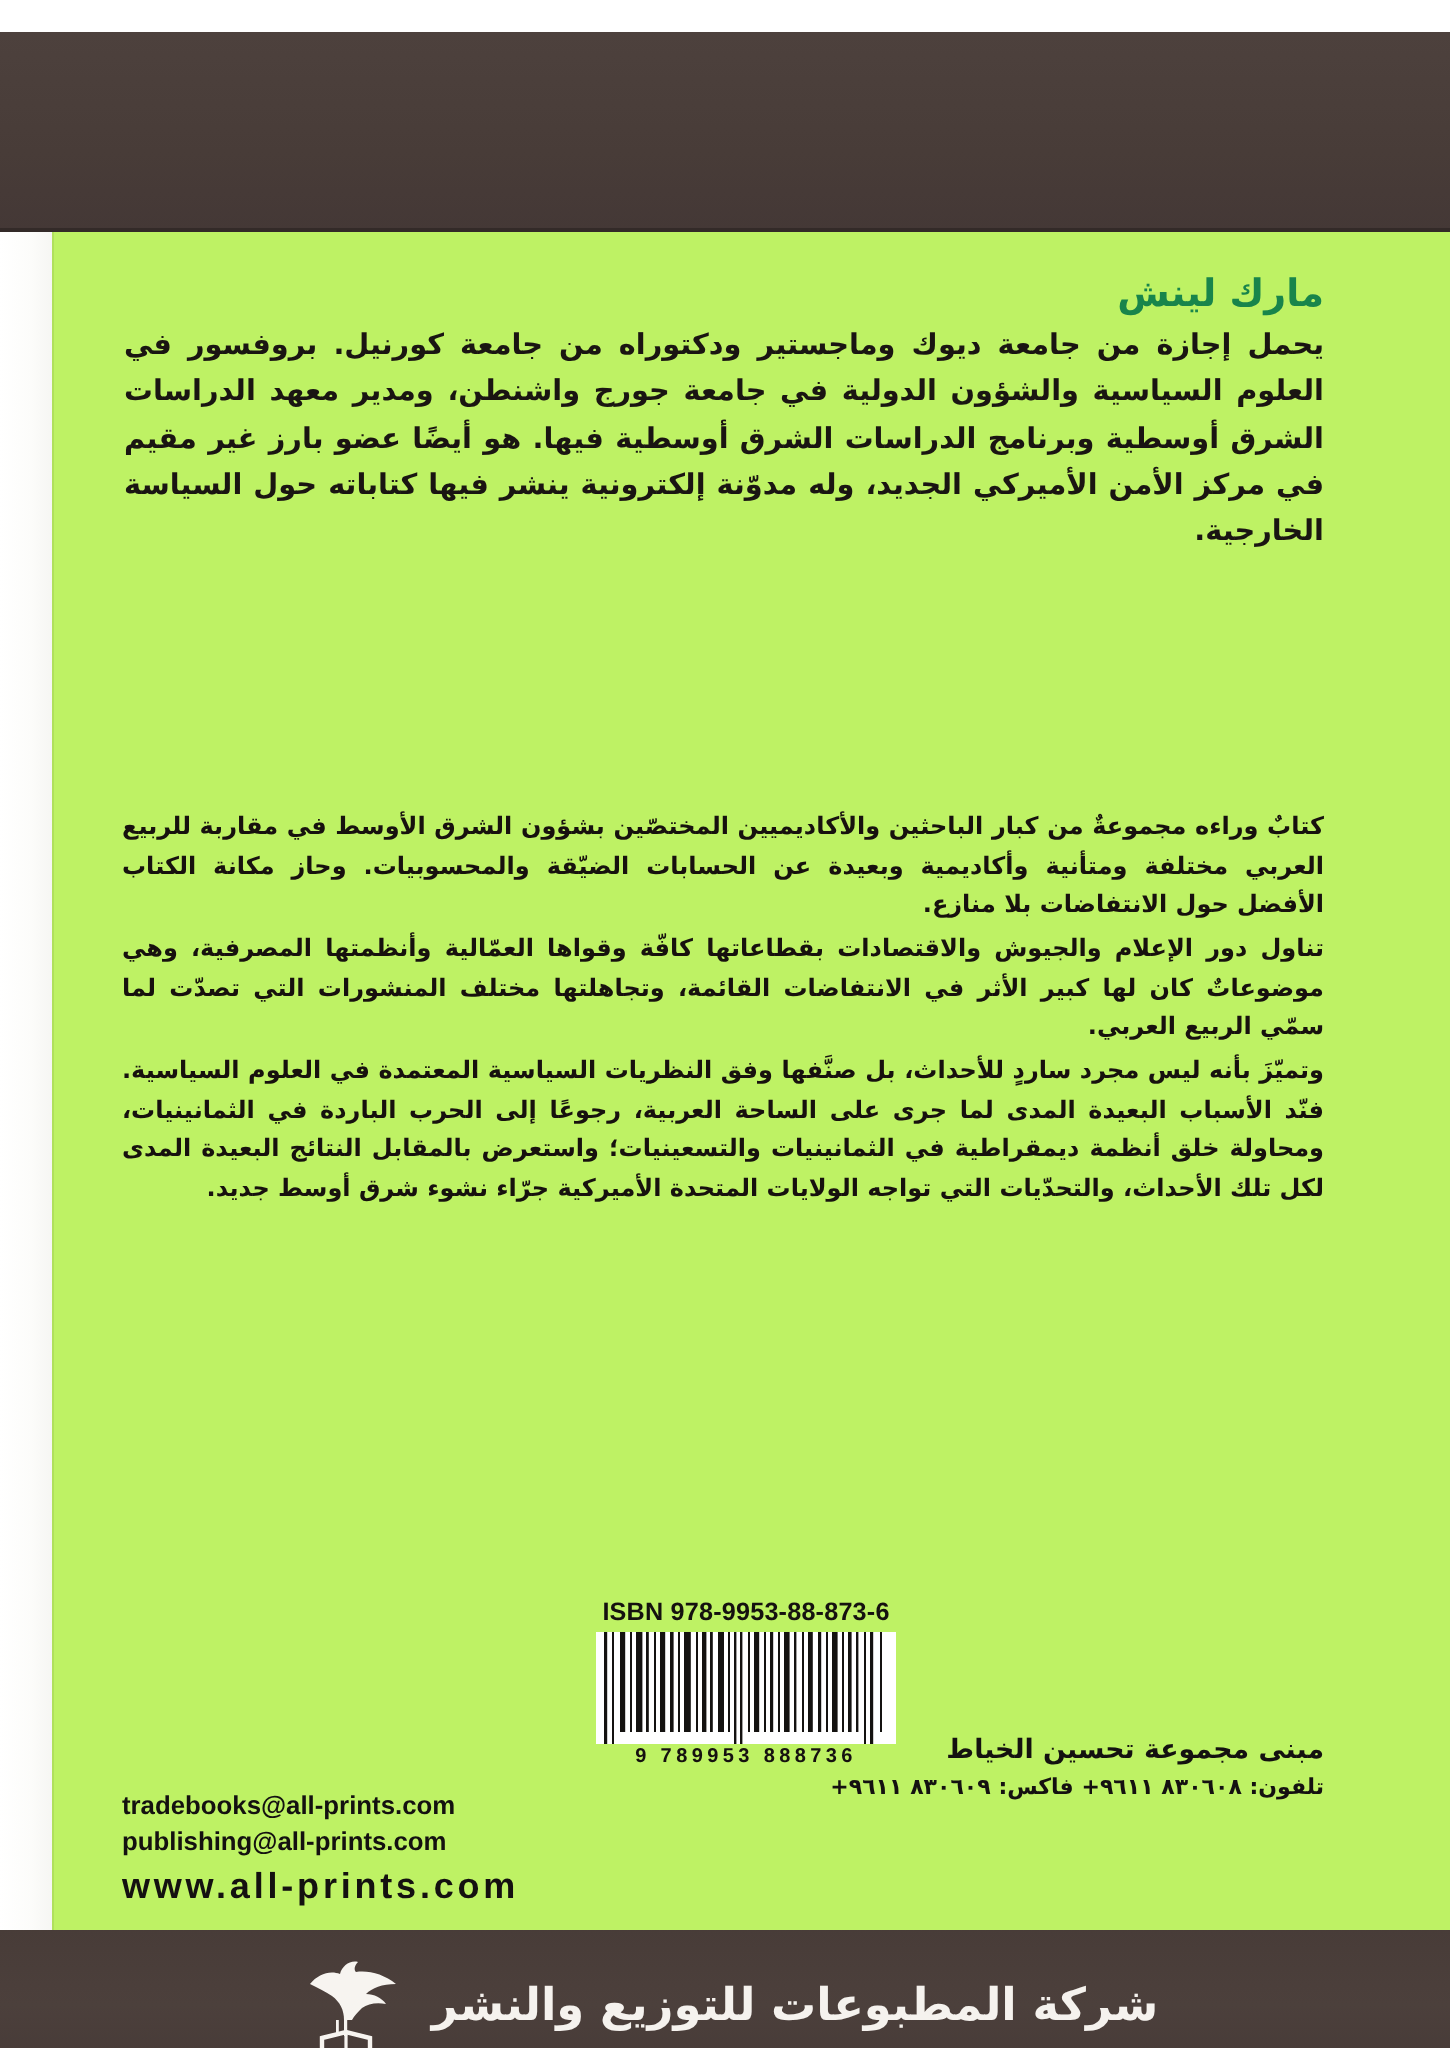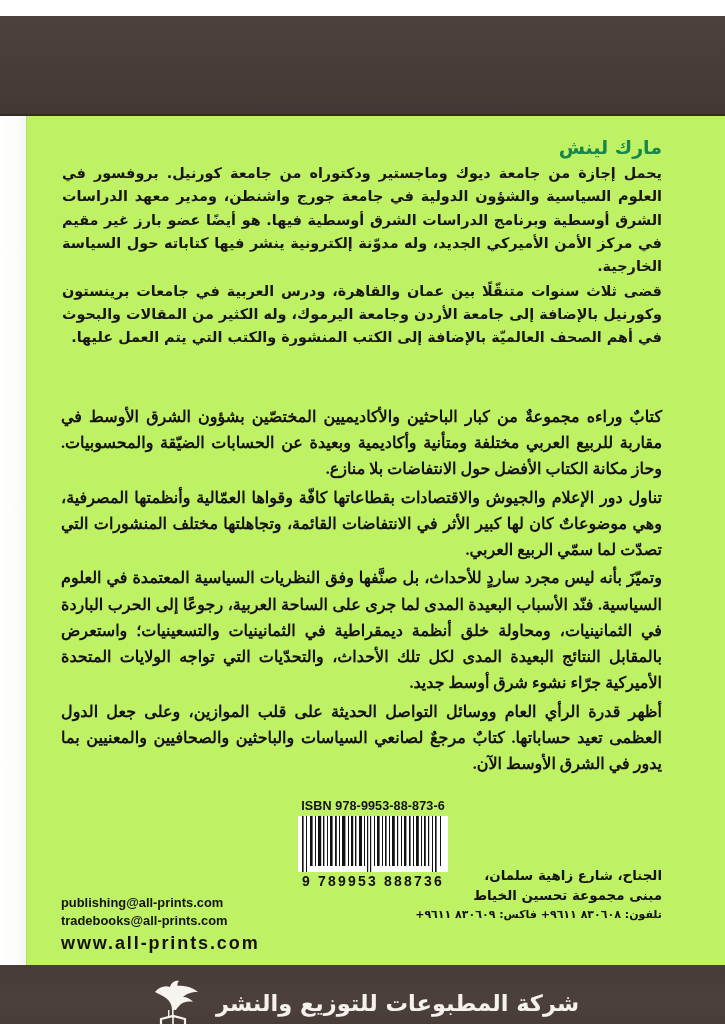--- a/index.html
+++ b/index.html
@@ -126,26 +126,25 @@
     font-weight: 700;
     letter-spacing: 0.2px;
   }
 
   .blurb {
     position: absolute;
     right: 63px;
     top: 288px;
     width: 601px;
     color: #17110e;
-    font-size: 16px;
+    font-size: 12px;
     line-height: 1.64;
     text-align: justify;
     text-align-last: right;
     font-weight: 700;
-    font-family: Liberation Serif, serif;
   }
   .blurb p { margin: 0 0 2px 0; }
 
   .isbn-block {
     position: absolute;
     left: 289px;
     top: 683px;
     width: 168px;
     text-align: center;
   }
@@ -159,21 +158,21 @@
     font-family: "Liberation Sans", sans-serif;
   }
   .barcode {
     width: 150px;
     height: 56px;
     margin: 0 auto;
     display: block;
   }
   .barcode-digits {
     direction: ltr;
-    font-size: 14px;
+    font-size: 10px;
     font-weight: 700;
     color: #15110f;
     font-family: "Liberation Sans", sans-serif;
     letter-spacing: 2.2px;
     margin-top: 1px;
   }
 
   .contact-left {
     position: absolute;
     left: 61px;
@@ -209,29 +208,27 @@
   <div class="scan-edge"></div>
 
   <div class="band-top"></div>
 
   <div class="content">
 
     <div class="author-name">مارك لينش</div>
 
     <div class="bio">
       <p>يحمل إجازة من جامعة ديوك وماجستير ودكتوراه من جامعة كورنيل. بروفسور في العلوم السياسية والشؤون الدولية في جامعة جورج واشنطن، ومدير معهد الدراسات الشرق أوسطية وبرنامج الدراسات الشرق أوسطية فيها. هو أيضًا عضو بارز غير مقيم في مركز الأمن الأميركي الجديد، وله مدوّنة إلكترونية ينشر فيها كتاباته حول السياسة الخارجية.</p>
-      <p>قضى ثلاث سنوات متنقّلًا بين عمان والقاهرة، ودرس العربية في جامعات برينستون وكورنيل بالإضافة إلى جامعة الأردن وجامعة اليرموك، وله الكثير من المقالات والبحوث في أهم الصحف العالميّة بالإضافة إلى الكتب المنشورة والكتب التي يتم العمل عليها.</p>
     </div>
 
 
     <div class="blurb">
       <p>كتابٌ وراءه مجموعةٌ من كبار الباحثين والأكاديميين المختصّين بشؤون الشرق الأوسط في مقاربة للربيع العربي مختلفة ومتأنية وأكاديمية وبعيدة عن الحسابات الضيّقة والمحسوبيات. وحاز مكانة الكتاب الأفضل حول الانتفاضات بلا منازع.</p>
       <p>تناول دور الإعلام والجيوش والاقتصادات بقطاعاتها كافّة وقواها العمّالية وأنظمتها المصرفية، وهي موضوعاتٌ كان لها كبير الأثر في الانتفاضات القائمة، وتجاهلتها مختلف المنشورات التي تصدّت لما سمّي الربيع العربي.</p>
       <p>وتميّزَ بأنه ليس مجرد ساردٍ للأحداث، بل صنَّفها وفق النظريات السياسية المعتمدة في العلوم السياسية. فنّد الأسباب البعيدة المدى لما جرى على الساحة العربية، رجوعًا إلى الحرب الباردة في الثمانينيات، ومحاولة خلق أنظمة ديمقراطية في الثمانينيات والتسعينيات؛ واستعرض بالمقابل النتائج البعيدة المدى لكل تلك الأحداث، والتحدّيات التي تواجه الولايات المتحدة الأميركية جرّاء نشوء شرق أوسط جديد.</p>
-      <p>أظهر قدرة الرأي العام ووسائل التواصل الحديثة على قلب الموازين، وعلى جعل الدول العظمى تعيد حساباتها. كتابٌ مرجعٌ لصانعي السياسات والباحثين والصحافيين والمعنيين بما يدور في الشرق الأوسط الآن.</p>
     </div>
 
     <div class="isbn-block">
       <div class="isbn-text">ISBN 978-9953-88-873-6</div>
       <svg class="barcode" viewBox="0 0 150 56">
         <rect x="0" y="0" width="150" height="56" fill="#ffffff"></rect>
         <g fill="#141210">
           <rect x="4" y="0" width="1.6" height="56"></rect>
           <rect x="8" y="0" width="1" height="56"></rect>
           <rect x="12" y="0" width="2.6" height="50"></rect>
@@ -267,27 +264,26 @@
           <rect x="130" y="0" width="1.2" height="50"></rect>
           <rect x="134" y="0" width="1" height="56"></rect>
           <rect x="137" y="0" width="1.6" height="56"></rect>
           <rect x="142" y="0" width="1" height="50"></rect>
         </g>
       </svg>
       <div class="barcode-digits">9 789953 888736</div>
     </div>
 
     <div class="contact-left">
+      <div>tradebooks@all-prints.com</div>
       <div>publishing@all-prints.com</div>
-      <div>tradebooks@all-prints.com</div>
       <div class="www">www.all-prints.com</div>
     </div>
 
     <div class="address-right">
-      <div>الجناح، شارع زاهية سلمان،</div>
       <div>مبنى مجموعة تحسين الخياط</div>
       <div class="phones">تلفون: ٨٣٠٦٠٨ ٩٦١١+  فاكس: ٨٣٠٦٠٩ ٩٦١١+</div>
     </div>
 
   </div>
 
   <div class="band-bottom">
     <div class="publisher-name">شركة المطبوعات للتوزيع والنشر</div>
     <svg class="publisher-logo" viewBox="0 0 56 58">
       <g fill="#f7f4f0">

